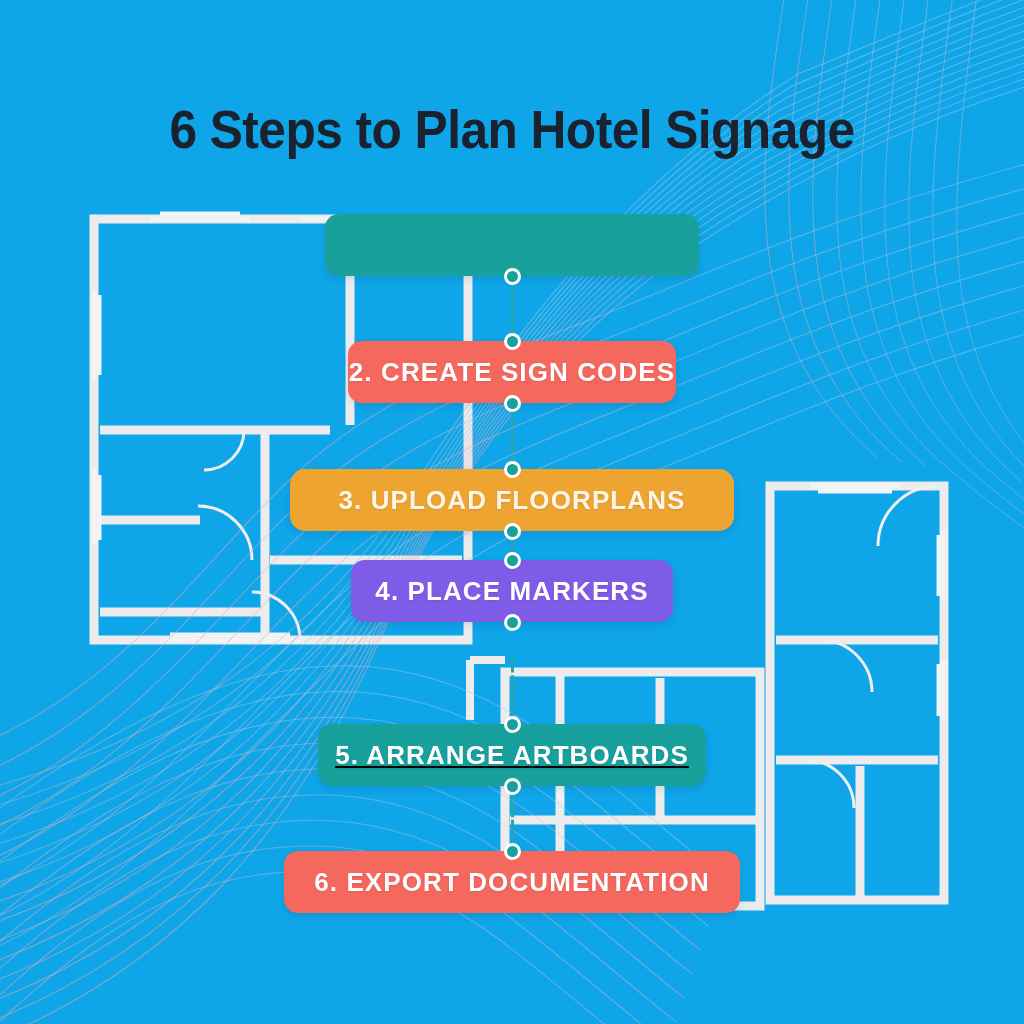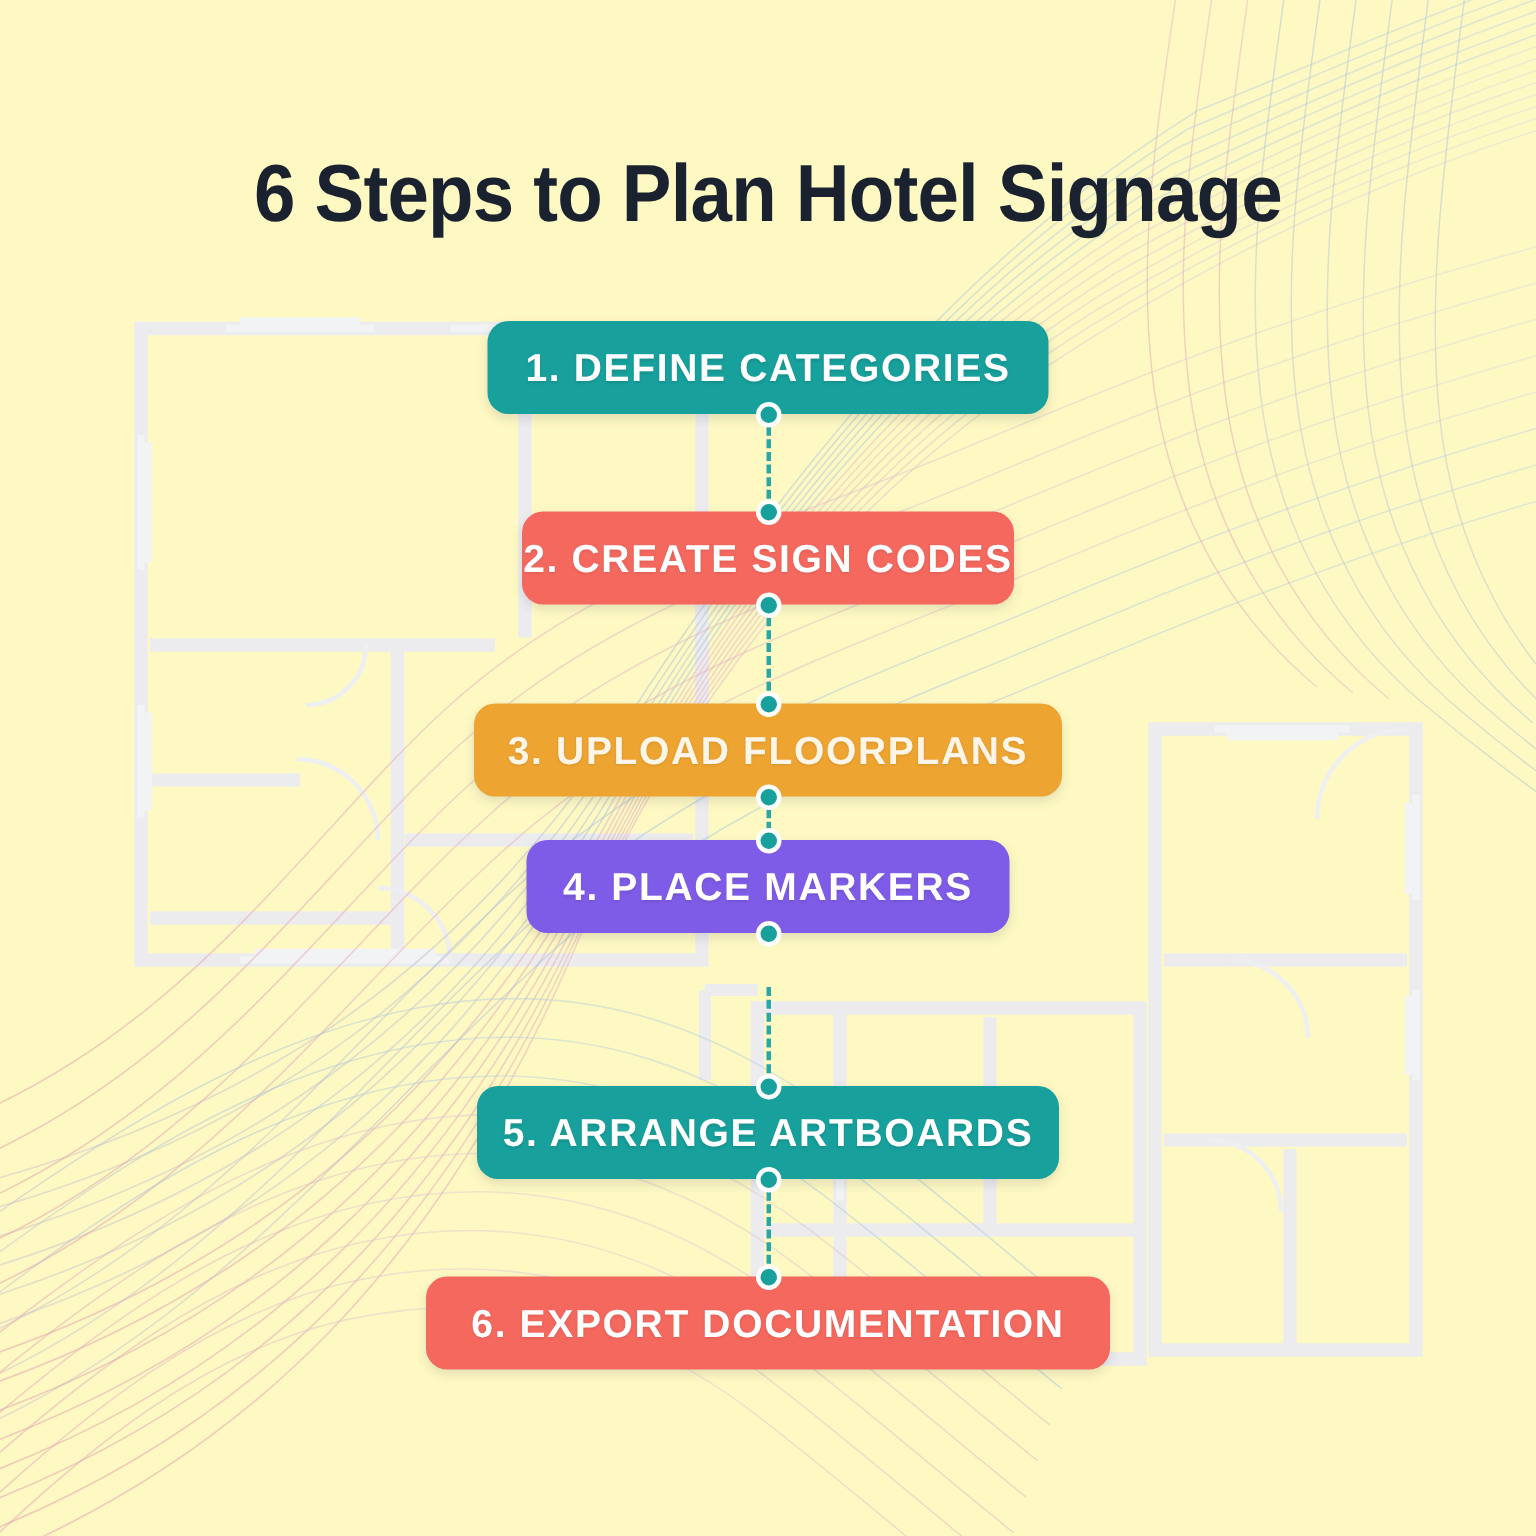--- a/index.html
+++ b/index.html
@@ -7,21 +7,21 @@
     padding: 0;
     background: #ffffff;
   }
   body {
     font-family: "Liberation Sans", sans-serif;
   }
   #canvas {
     position: relative;
     width: 1024px;
     height: 1024px;
-    background: #fef9c3;
+    background: #0ea5e9;
     overflow: hidden;
   }
 
   
   .bg-layer {
     position: absolute;
     inset: 0;
     width: 1024px;
     height: 1024px;
     pointer-events: none;
@@ -271,50 +271,49 @@
   <div id="steps">
 
     <div class="connector" style="top:276px;height:65px;"></div>
     <div class="connector" style="top:403px;height:66px;"></div>
     <div class="connector" style="top:531px;height:65px;"></div>
     <div class="connector" style="top:658px;height:66px;"></div>
     <div class="connector" style="top:786px;height:65px;"></div>
 
     <div class="step-row" style="top:214px;">
       <div class="pill teal" style="background:#17a09c;width:374px;">
-        <span class="pill-label">1. DEFINE CATEGORIES</span>
         <span class="node bottom"></span>
       </div>
     </div>
 
     <div class="step-row" style="top:341px;">
       <div class="pill coral" style="background:#f4685e;width:328px;">
         <span class="pill-label">2. CREATE SIGN CODES</span>
         <span class="node top"></span>
         <span class="node bottom"></span>
       </div>
     </div>
 
     <div class="step-row" style="top:469px;">
-      <div class="pill amber" style="background:#eda431;width:392px;">
+      <div class="pill amber" style="background:#eda431;width:444px;border-radius:15px;">
         <span class="pill-label">3. UPLOAD FLOORPLANS</span>
         <span class="node top"></span>
         <span class="node bottom"></span>
       </div>
     </div>
 
     <div class="step-row" style="top:560px;">
       <div class="pill purple" style="background:#7f5ce8;width:322px;">
         <span class="pill-label">4. PLACE MARKERS</span>
         <span class="node top"></span>
         <span class="node bottom"></span>
       </div>
     </div>
 
-    <div class="step-row" style="top:724px;">
+    <div class="step-row" style="top:724px;text-decoration:underline;">
       <div class="pill teal" style="background:#17a09c;width:388px;">
         <span class="pill-label">5. ARRANGE ARTBOARDS</span>
         <span class="node top"></span>
         <span class="node bottom"></span>
       </div>
     </div>
 
     <div class="step-row" style="top:851px;">
       <div class="pill coral" style="background:#f4685e;width:456px;text-align:right;">
         <span class="pill-label">6. EXPORT DOCUMENTATION</span>

